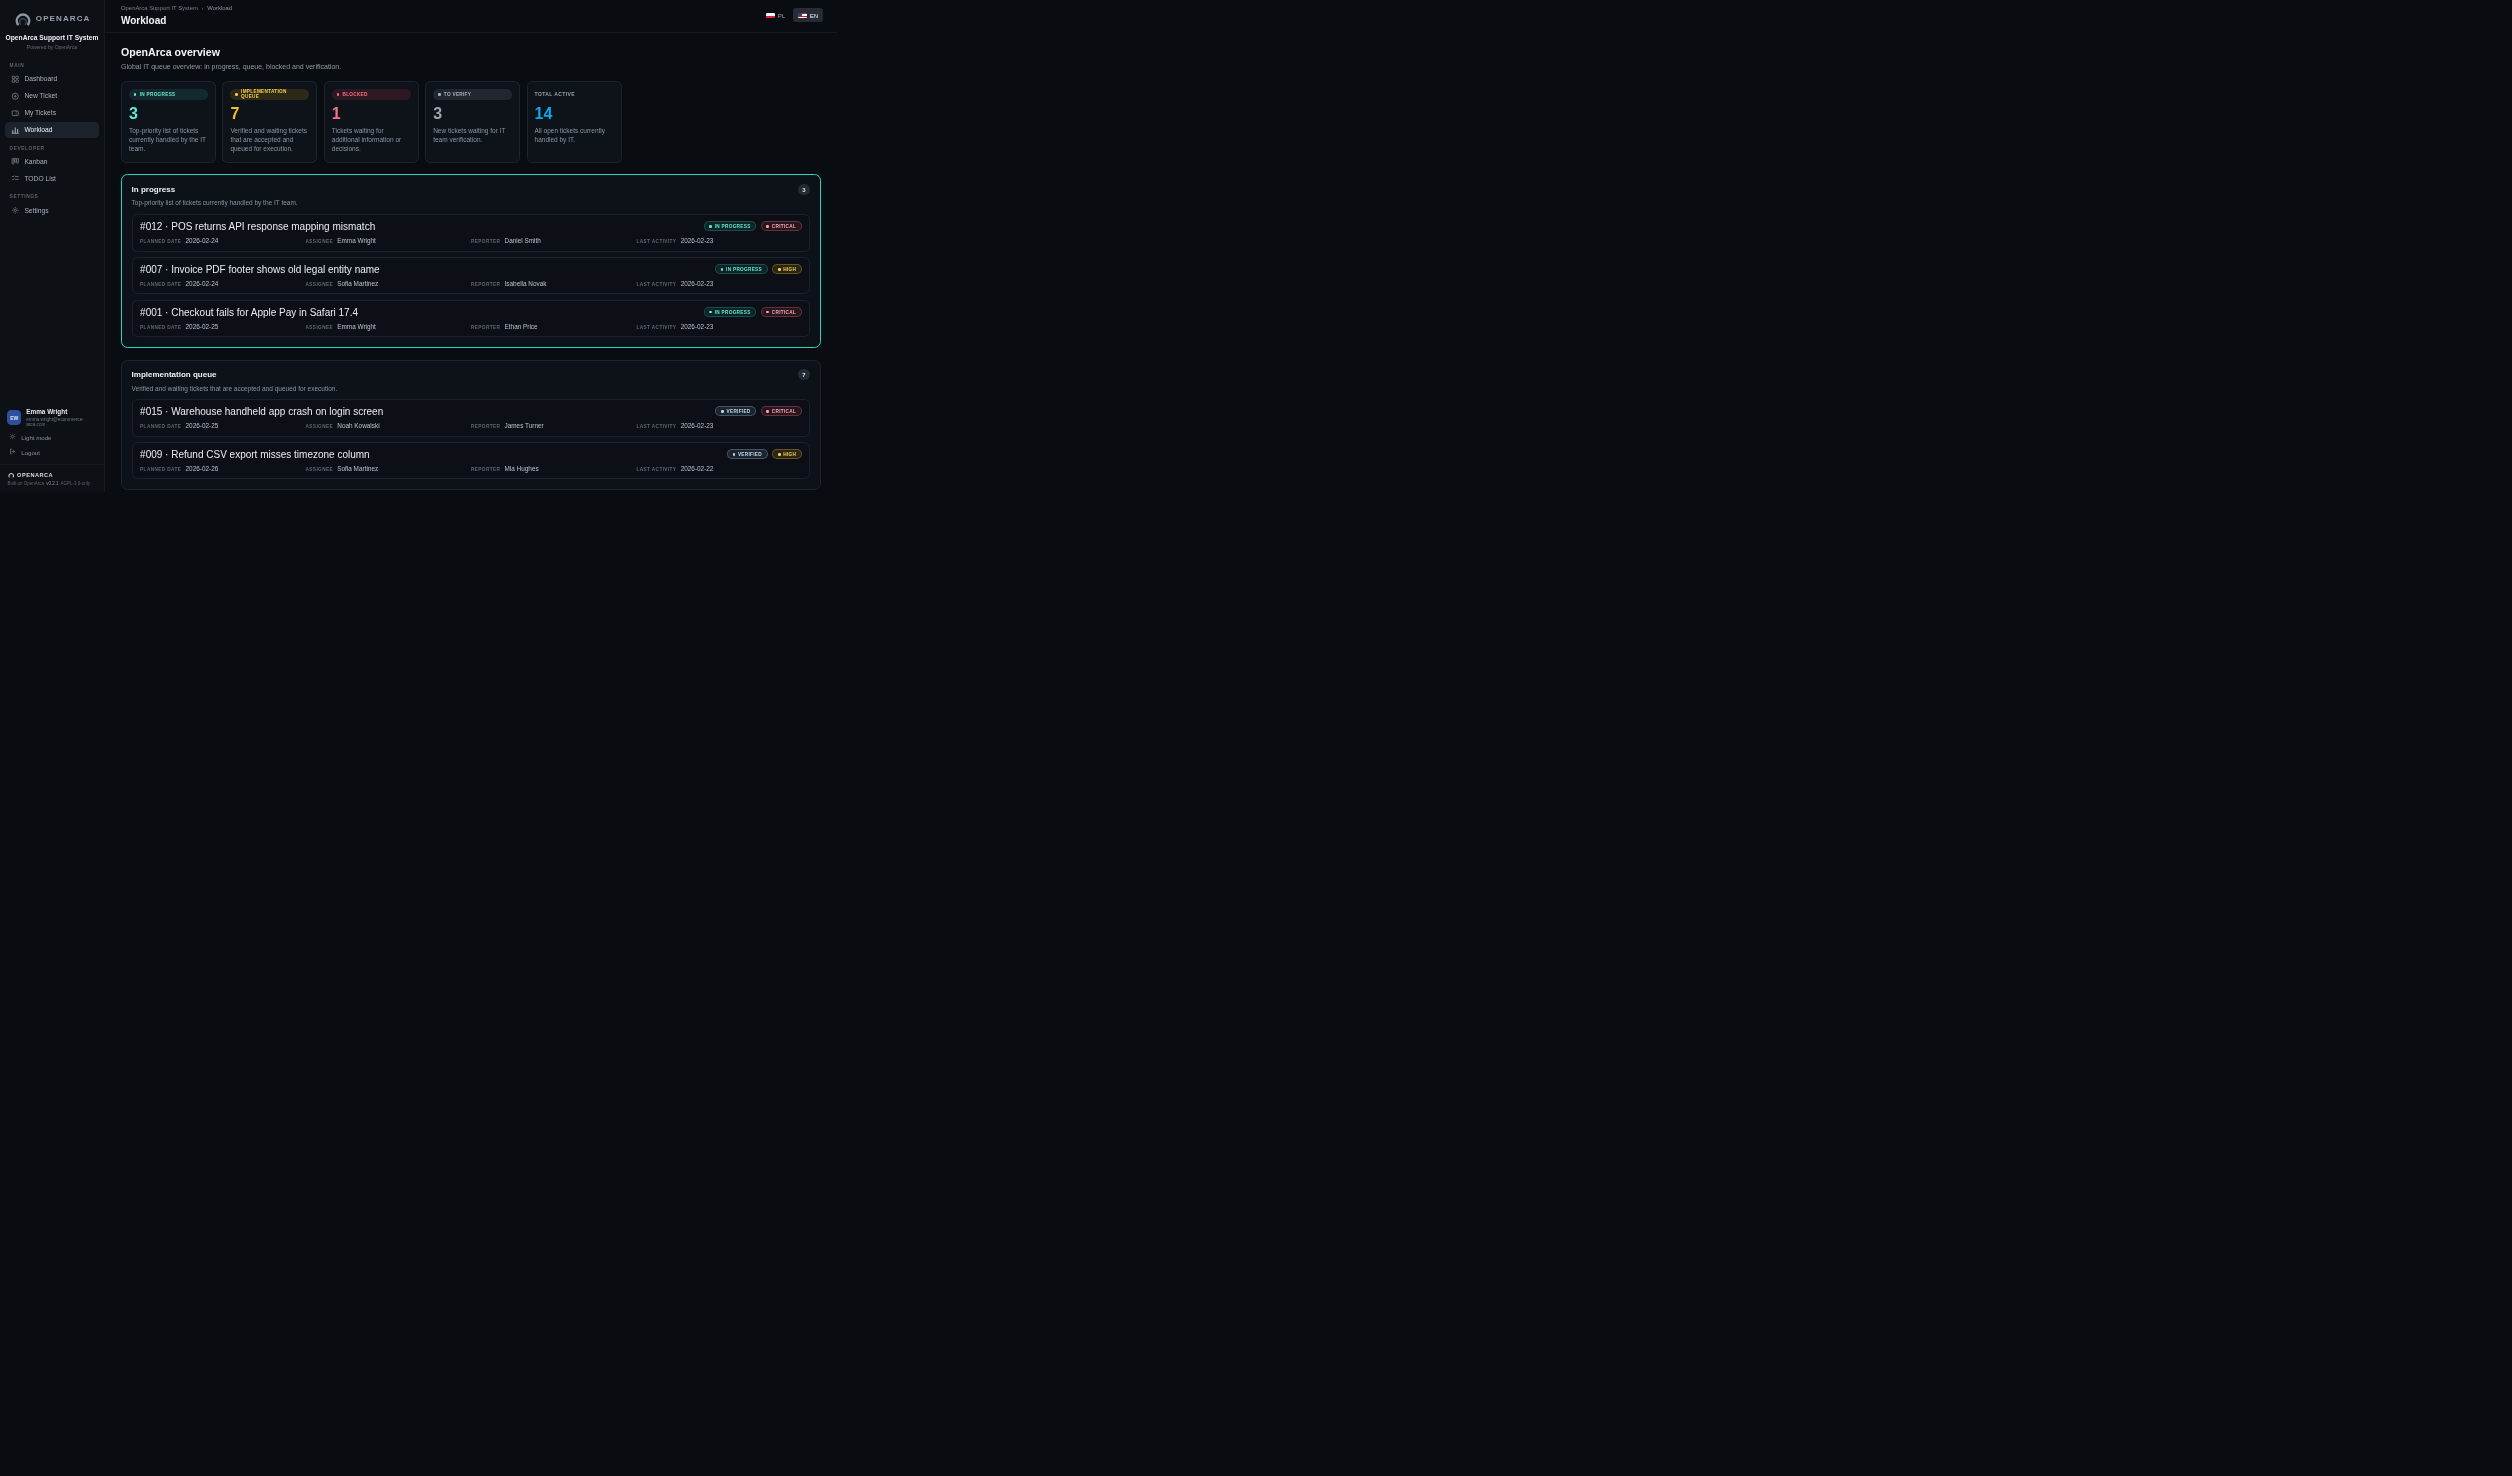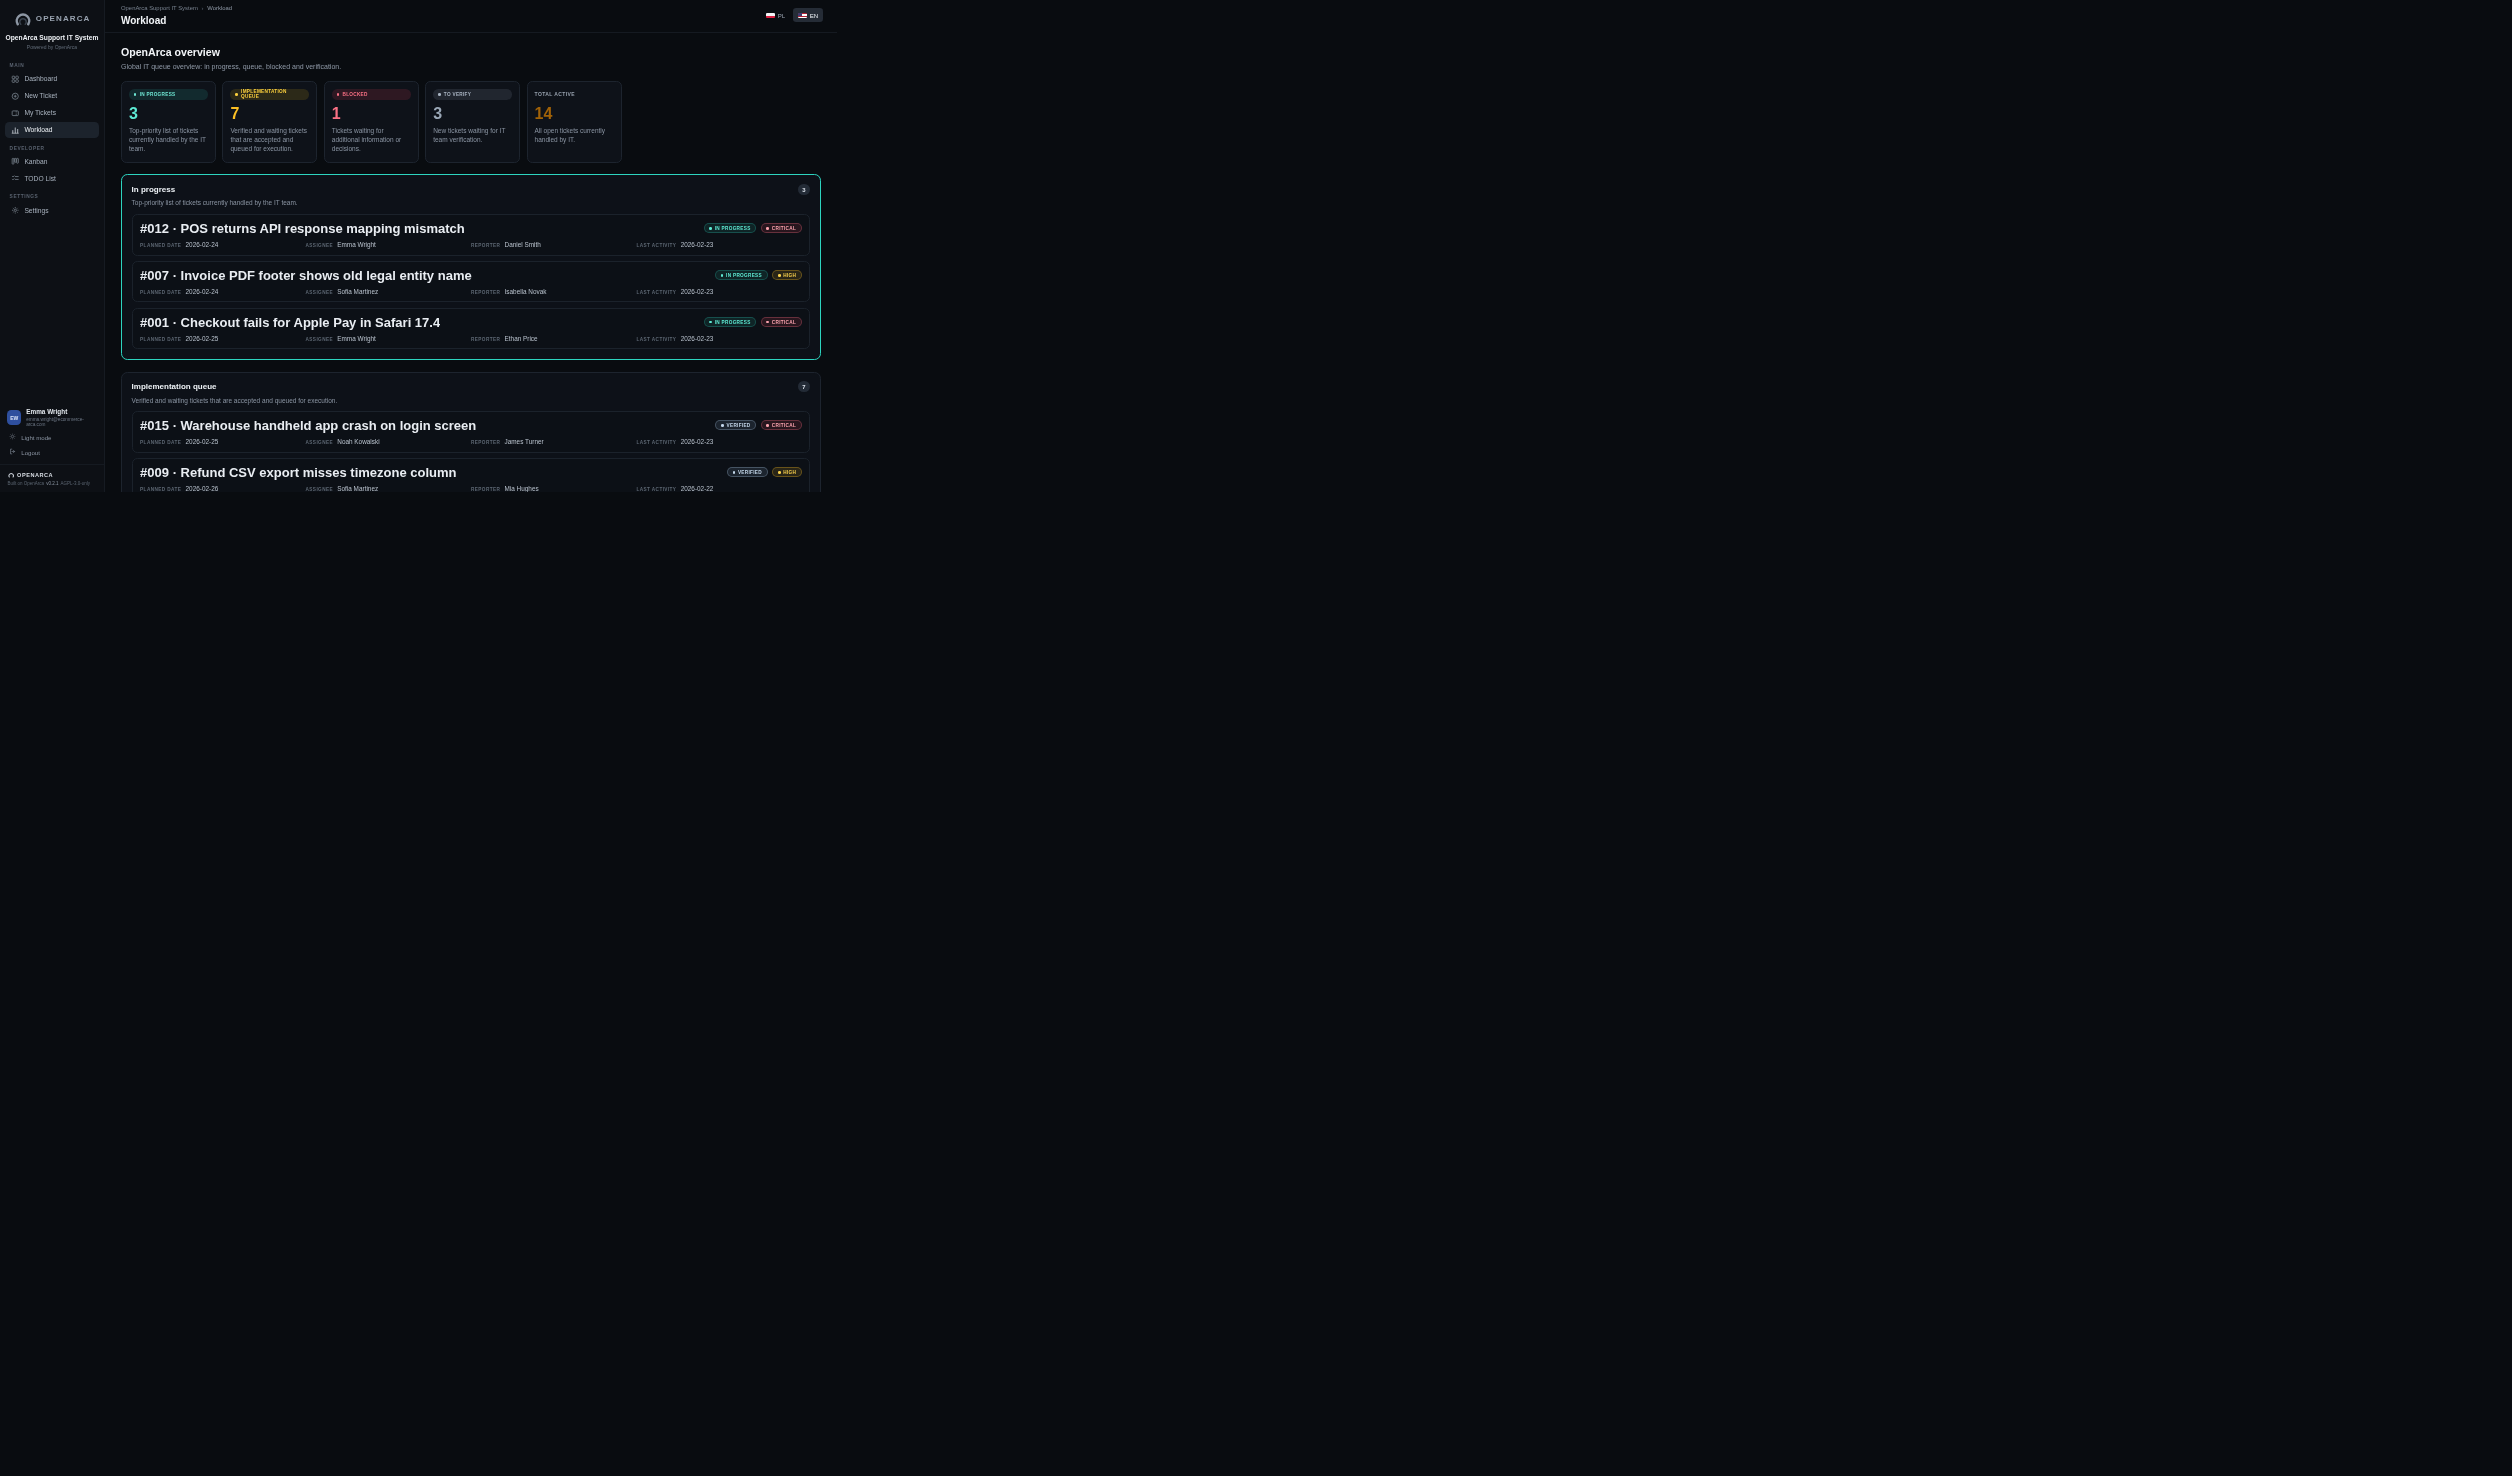--- a/index.html
+++ b/index.html
@@ -61,34 +61,34 @@
   .stat-card { background:#0e1219; border:0.5px solid #1d242e; border-radius:5.3px; padding:7px 7px 8px; }
   .stat-pill { display:flex; align-items:center; gap:3.2px; height:10.6px; border-radius:5.3px; padding:0 4.8px; font-size:4.7px; font-weight:700; letter-spacing:0.3px; }
   .pill-teal  { background:rgba(45,212,191,.13); color:#6ee7d4; }
   .pill-amber { background:rgba(250,204,21,.13); color:#fbcf3d; }
   .pill-red   { background:rgba(244,63,94,.14);  color:#fb7185; }
   .pill-slate { background:rgba(148,163,184,.14); color:#aab5c3; }
   .stat-plain-label { font-size:5px; font-weight:700; letter-spacing:0.4px; color:#97a1ae; height:10.6px; display:flex; align-items:center; }
   .dot { width:2.7px; height:2.7px; min-width:2.7px; border-radius:50%; background:currentColor; }
   .stat-value { font-size:16px; font-weight:700; margin:4.8px 0 4.3px; }
   .c-teal { color:#5eead4; } .c-amber { color:#fbbf24; } .c-red { color:#fb7185; }
-  .c-slate { color:#9aa7b6; } .c-white { color:#a16207; }
+  .c-slate { color:#9aa7b6; } .c-white { color:#0ea5e9; }
   .stat-desc { font-size:6.5px; color:#8b95a3; line-height:1.38; }
 
   
   .queue-card { background:#0d1118; border:0.5px solid #1d242e; border-radius:6.4px; padding:8.5px 9.6px; margin-bottom:11.7px; }
   .queue-card.accent { border-color:#2dd4bf; }
   .queue-head { display:flex; justify-content:space-between; align-items:center; }
   .queue-title { font-size:8px; font-weight:700; color:#eef2f6; }
   .count-badge { min-width:12.8px; height:11.2px; padding:0 4.3px; border-radius:5.9px; background:#232b36; color:#dbe2ea; font-size:5.9px; font-weight:600; display:flex; align-items:center; justify-content:center; }
   .queue-sub { font-size:6.5px; color:#8b95a3; margin:4.3px 0 7.5px; }
   .ticket-row { background:#0c1016; border:0.5px solid #1b222b; border-radius:5.3px; padding:5.9px 7.5px 6.4px; margin-bottom:5.3px; cursor:pointer; }
   .ticket-row:last-child { margin-bottom:1.1px;text-align:center; }
   .ticket-top { display:flex; justify-content:space-between; align-items:center; gap:6.4px; }
-  .ticket-title { font-size:13px; font-weight:700; color:#e9edf2; white-space:nowrap; overflow:hidden; text-overflow:ellipsis; }
+  .ticket-title { font-size:10px; font-weight:400; color:#e9edf2; white-space:nowrap; overflow:hidden; text-overflow:ellipsis; }
   .ticket-badges { display:flex; gap:4.3px; flex-shrink:0; }
   .badge { display:flex; align-items:center; gap:2.7px; height:10px; padding:0 4.8px; border-radius:5.3px; font-size:4.7px; font-weight:700; letter-spacing:0.3px; white-space:nowrap; }
   .b-teal  { background:rgba(45,212,191,.1);  border:0.5px solid rgba(45,212,191,.25);  color:#5eead4; }
   .b-red   { background:rgba(244,63,94,.12);  border:0.5px solid rgba(251,113,133,.3);  color:#fda4af; }
   .b-amber { background:rgba(251,191,36,.12); border:0.5px solid rgba(251,191,36,.3);   color:#fcd34d; }
   .b-sky   { background:rgba(148,184,220,.12);border:0.5px solid rgba(168,199,224,.3);  color:#c3d6e9; }
   .b-green { background:rgba(74,222,128,.1);  border:0.5px solid rgba(74,222,128,.28);  color:#86efac; }
   .ticket-meta { display:grid; grid-template-columns:repeat(4,1fr); margin-top:5.3px; }
   .meta-pair { display:flex; align-items:baseline; gap:4.3px; }
   .meta-label { font-size:4.7px; letter-spacing:0.4px; color:#5d6773; font-weight:700; }

